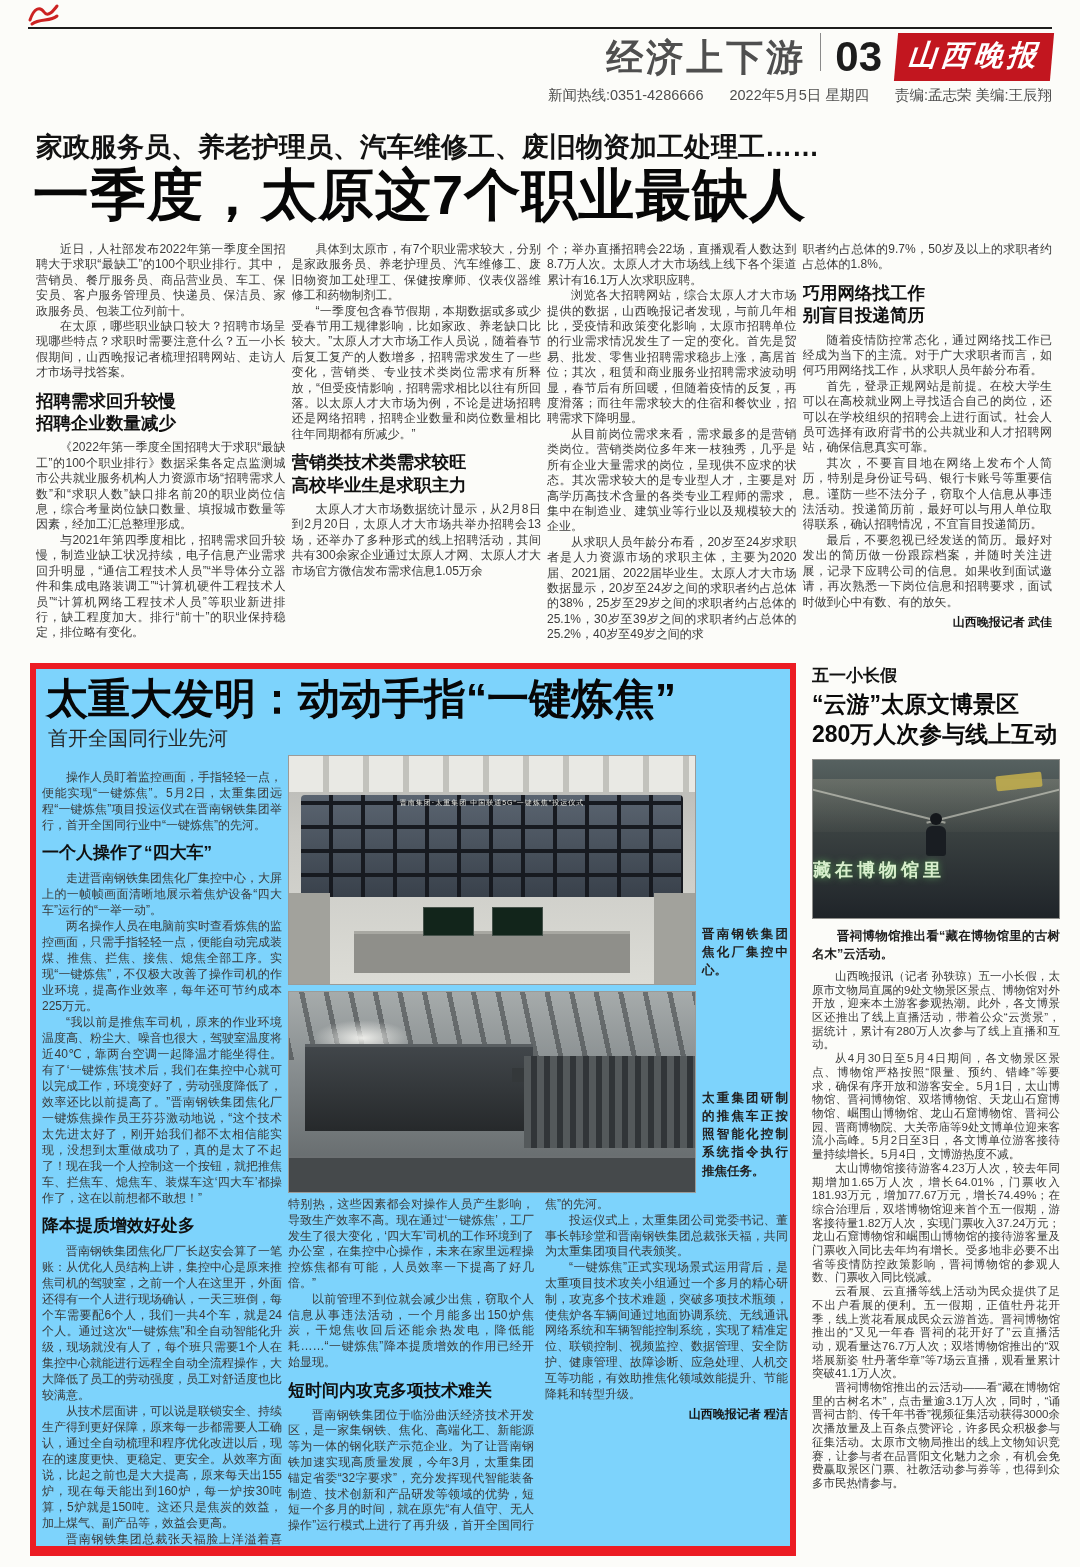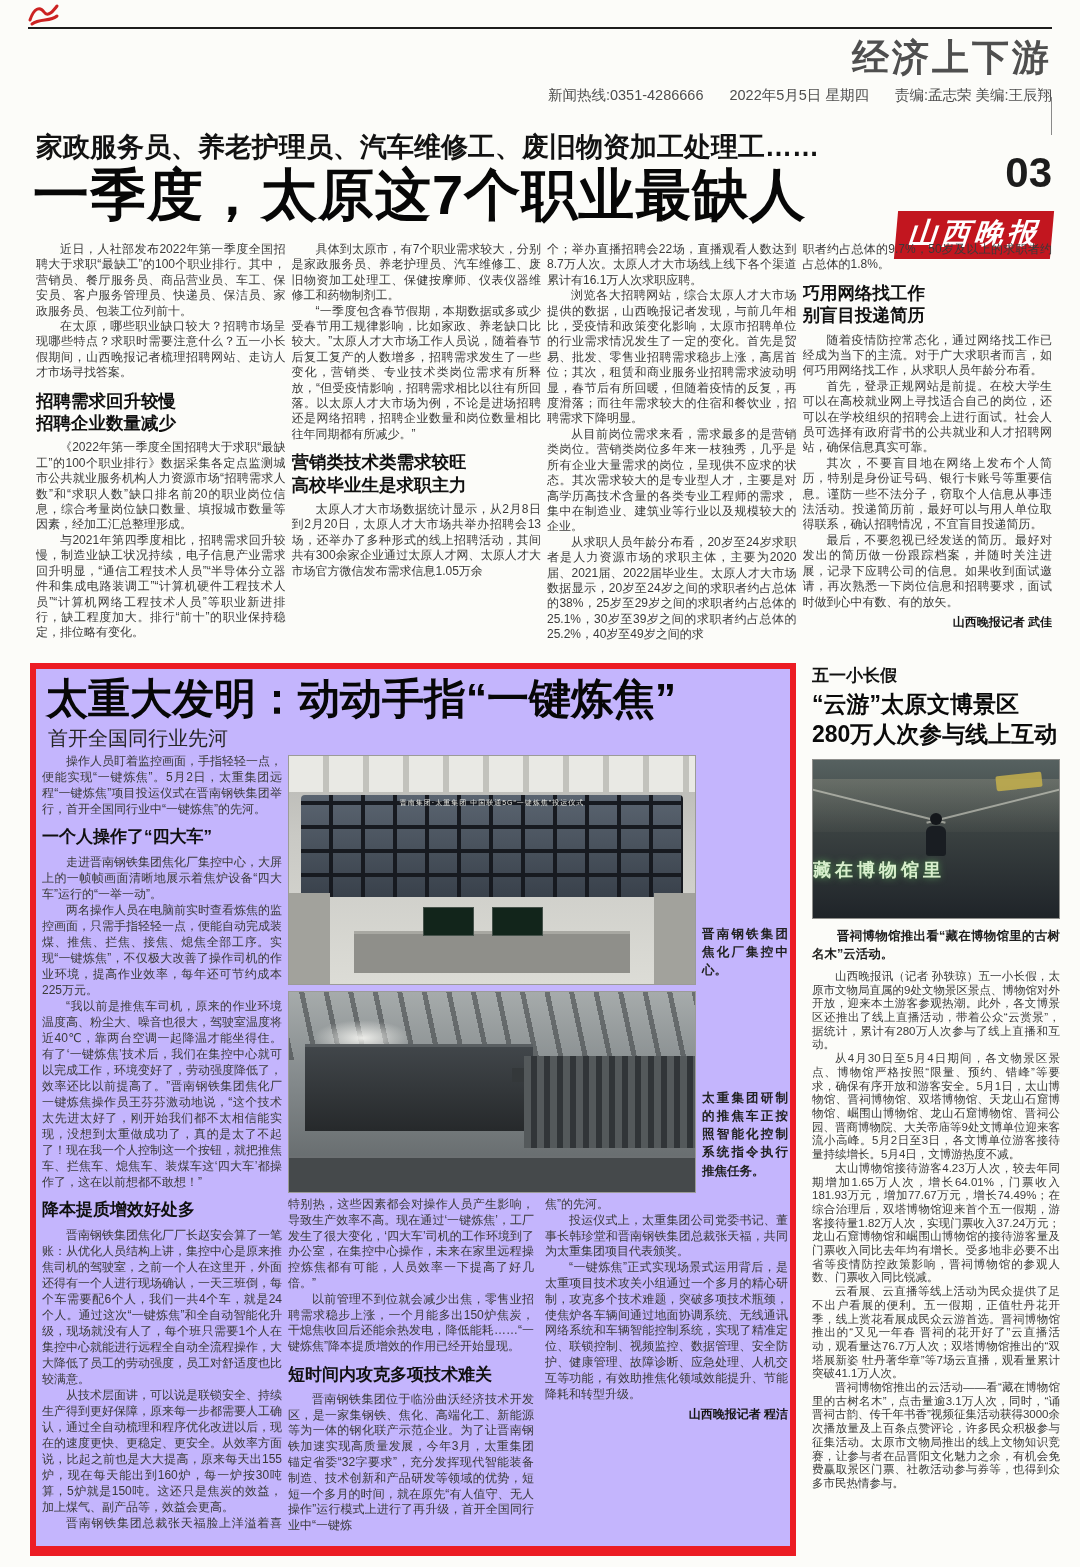--- a/index.html
+++ b/index.html
@@ -2,21 +2,21 @@
 <html><head>
 <meta charset="utf-8">
 <style>
   html,body{margin:0;padding:0;background:#9a9a9a;}
   .page{position:relative;margin:0 auto;width:1080px;height:1567px;background:#fcfcf9;
         font-family:"Liberation Sans","DejaVu Sans",sans-serif;color:#2e2e2e;overflow:hidden;}
 
   
   .rule-top{position:absolute;left:28px;right:28px;top:27px;border-top:2px solid #1d1d1d;}
   .mh-mark{position:absolute;left:26px;top:3px;}
-  .mh-row{position:absolute;top:33px;right:28px;display:flex;align-items:flex-end;gap:14px;flex-direction:column;}
+  .mh-row{position:absolute;top:33px;right:28px;display:flex;align-items:flex-start;gap:14px;}
   .mh-section{font-size:37px;font-weight:900;color:#4f4f4f;letter-spacing:3px;}
   .mh-div{width:1px;height:38px;background:#8a8a8a;}
   .mh-pageno{font-size:42px;font-weight:700;color:#1c1c1c;}
   .mh-brand{background:#c2161f;color:#fff;padding:3px 12px 5px;font-size:29px;font-weight:900;
             font-style:italic;letter-spacing:4px;transform:skewX(-5deg);}
   .mh-info{position:absolute;top:86px;right:28px;display:flex;gap:26px;font-size:14.5px;color:#4e4e4e;}
 
   
   .blk{margin:0;}
   .blk-p{text-indent:2em;text-align:justify;}
@@ -26,26 +26,26 @@
 
   
   .lead-kicker{position:absolute;left:36px;top:129px;font-size:27px;font-weight:900;color:#121212;}
   .lead-headline{position:absolute;left:33px;top:158px;font-size:56px;font-weight:900;color:#070707;letter-spacing:1px;}
   .lead-cols{position:absolute;left:36px;top:242px;width:1016px;height:420px;display:flex;gap:6px;}
   .lead-col{flex:1 1 0;overflow:hidden;font-size:12px;line-height:15.4px;color:#3a3a3a;}
   .lead-col .blk-h{font-size:17.5px;}
 
   
   .feature{position:absolute;left:30px;top:663px;width:766px;height:893px;box-sizing:border-box;
-           border:6px solid #ec1c24;border-bottom-width:10px;background:#c4b5fd;}
+           border:6px solid #ec1c24;border-bottom-width:10px;background:#7dd3fc;}
   .f-headline{position:absolute;left:10px;top:2px;font-size:42px;font-weight:900;color:#070707;white-space:nowrap;}
   .f-dek{position:absolute;left:12px;top:56px;font-size:20px;font-weight:500;color:#262626;}
   .f-col{position:absolute;overflow:hidden;font-size:12px;color:#3a3a3a;}
   .f-col .blk-h{font-size:17px;}
-  .f-col1{left:6px;top:84px;width:240px;height:778px;line-height:16px;}
+  .f-col1{left:6px;top:100px;width:240px;height:778px;line-height:16px;}
   .f-col2{left:252px;top:528px;width:246px;height:338px;line-height:15.8px;}
   .f-col3{left:509px;top:528px;width:243px;height:338px;line-height:15.8px;}
   .f-cap{position:absolute;left:666px;width:86px;font-size:12.5px;font-weight:700;line-height:1.45;
          color:#222;text-align:justify;}
   .f-cap1{top:256px;}
   .f-cap2{top:420px;}
 
   
   .photo{position:absolute;border:1px solid #9b9b98;box-sizing:border-box;overflow:hidden;}
   .f-photo1{left:252px;top:86px;width:408px;height:230px;background:linear-gradient(#b7b7b3 0%,#c9c9c4 35%,#dcdcd6 100%);}
@@ -189,21 +189,21 @@
       <div class="p2-steam"></div>
       <div class="p2-machine"></div>
       <div class="p2-arm"></div>
       <div class="p2-battery"></div>
       <div class="p2-ground"></div>
     </div>
     <div class="f-cap f-cap2">太重集团研制的推焦车正按照智能化控制系统指令执行推焦任务。</div>
 
     <div class="f-col f-col2">
         <div class="blk blk-pc">特别热，这些因素都会对操作人员产生影响，导致生产效率不高。现在通过‘一键炼焦’，工厂发生了很大变化，‘四大车’司机的工作环境到了办公室，在集控中心操作，未来在家里远程操控炼焦都有可能，人员效率一下提高了好几倍。”</div>
-        <div class="blk blk-p">以前管理不到位就会减少出焦，零售业招聘需求稳步上涨，一个月能多出150炉焦炭，干熄焦收回后还能余热发电，降低能耗……“一键炼焦”降本提质增效的作用已经开始显现。</div>
+        <div class="blk blk-p">以前管理不到位就会减少出焦，窃取个人信息从事违法活动，一个月能多出150炉焦炭，干熄焦收回后还能余热发电，降低能耗……“一键炼焦”降本提质增效的作用已经开始显现。</div>
         <div class="blk blk-h">短时间内攻克多项技术难关</div>
         <div class="blk blk-p">晋南钢铁集团位于临汾曲沃经济技术开发区，是一家集钢铁、焦化、高端化工、新能源等为一体的钢化联产示范企业。为了让晋南钢铁加速实现高质量发展，今年3月，太重集团锚定省委“32字要求”，充分发挥现代智能装备制造、技术创新和产品研发等领域的优势，短短一个多月的时间，就在原先“有人值守、无人操作”运行模式上进行了再升级，首开全国同行业中“一键炼</div>
       </div>
     <div class="f-col f-col3">
         <div class="blk blk-pc">焦”的先河。</div>
         <div class="blk blk-p">投运仪式上，太重集团公司党委书记、董事长韩珍堂和晋南钢铁集团总裁张天福，共同为太重集团项目代表颁奖。</div>
         <div class="blk blk-p">“一键炼焦”正式实现场景式运用背后，是太重项目技术攻关小组通过一个多月的精心研制，攻克多个技术难题，突破多项技术瓶颈，使焦炉各车辆间通过地面协调系统、无线通讯网络系统和车辆智能控制系统，实现了精准定位、联锁控制、视频监控、数据管理、安全防护、健康管理、故障诊断、应急处理、人机交互等功能，有效助推焦化领域效能提升、节能降耗和转型升级。</div>
         <div class="blk blk-by">山西晚报记者 程洁</div>
       </div>
   </div>

